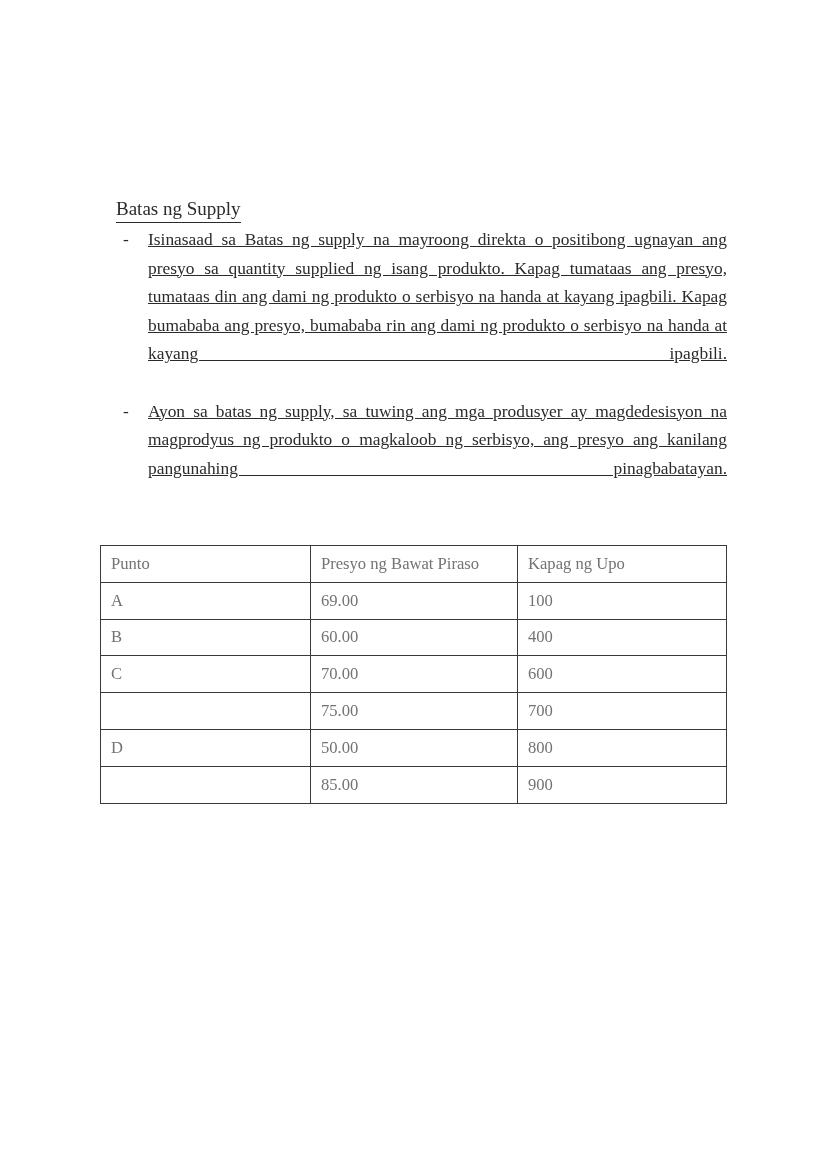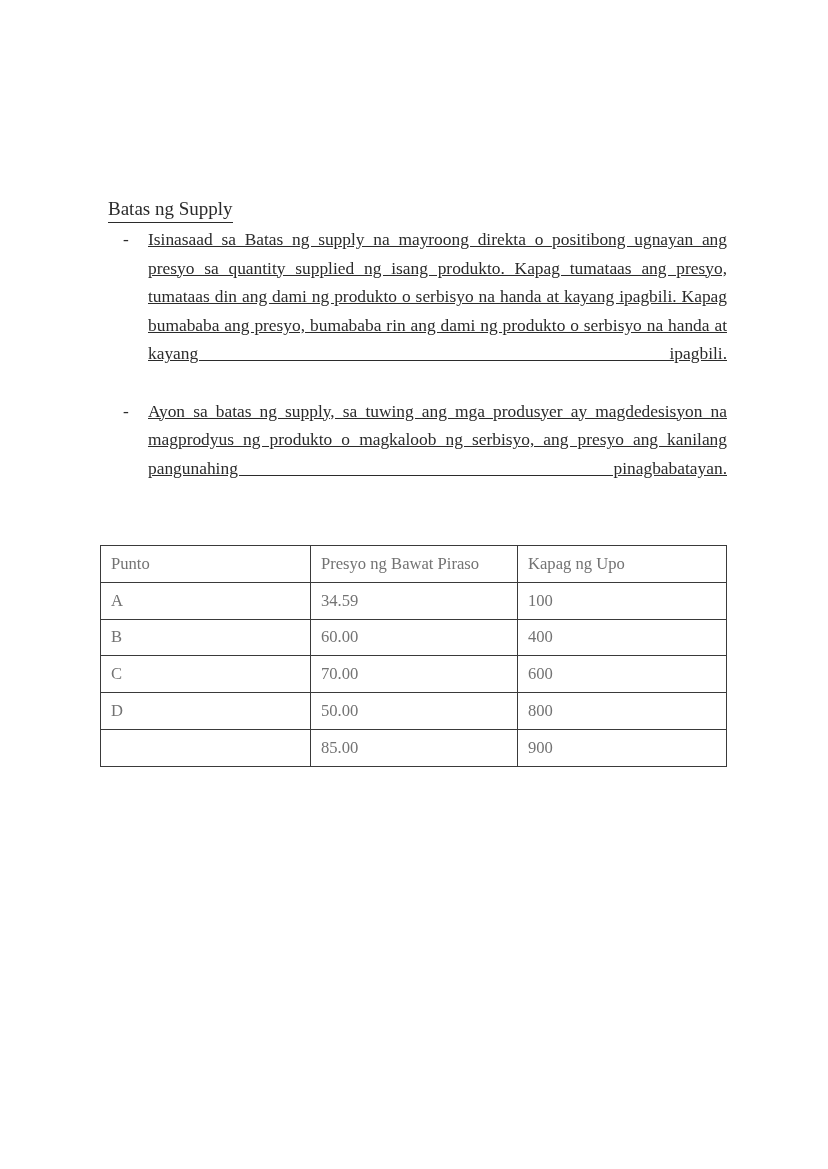--- a/index.html
+++ b/index.html
@@ -34,21 +34,21 @@
     line-height: 26px;
     font-weight: 400;
     color: #2b2b2b;
     margin: 0;
     padding: 0;
     display: inline-block;
     border-bottom: 1.4px solid #2b2b2b;
     white-space: nowrap;
   }
   .heading-wrap {
-    margin: 0 0 2px 8px;
+    margin: 0 0 2px 16px;
   }
   .heading-wrap.second {
     margin-top: 30px;
   }
 
   
   .bullet-list {
     list-style: none;
     margin: 0;
     padding: 0;
@@ -160,34 +160,39 @@
       <thead>
         <tr>
           <th>Punto</th>
           <th>Presyo ng Bawat Piraso</th>
           <th>Kapag ng Upo</th>
         </tr>
       </thead>
       <tbody id="schedule-body">
           <tr>
             <td>A</td>
-            <td>34.59</td>
+            <td>69.00</td>
             <td>100</td>
           </tr>
           <tr>
             <td>B</td>
             <td>60.00</td>
             <td>400</td>
           </tr>
           <tr>
             <td>C</td>
             <td>70.00</td>
             <td>600</td>
           </tr>
           <tr>
+            <td></td>
+            <td>75.00</td>
+            <td>700</td>
+          </tr>
+          <tr>
             <td>D</td>
             <td>50.00</td>
             <td>800</td>
           </tr>
           <tr>
             <td></td>
             <td>85.00</td>
             <td>900</td>
           </tr>
         </tbody>

